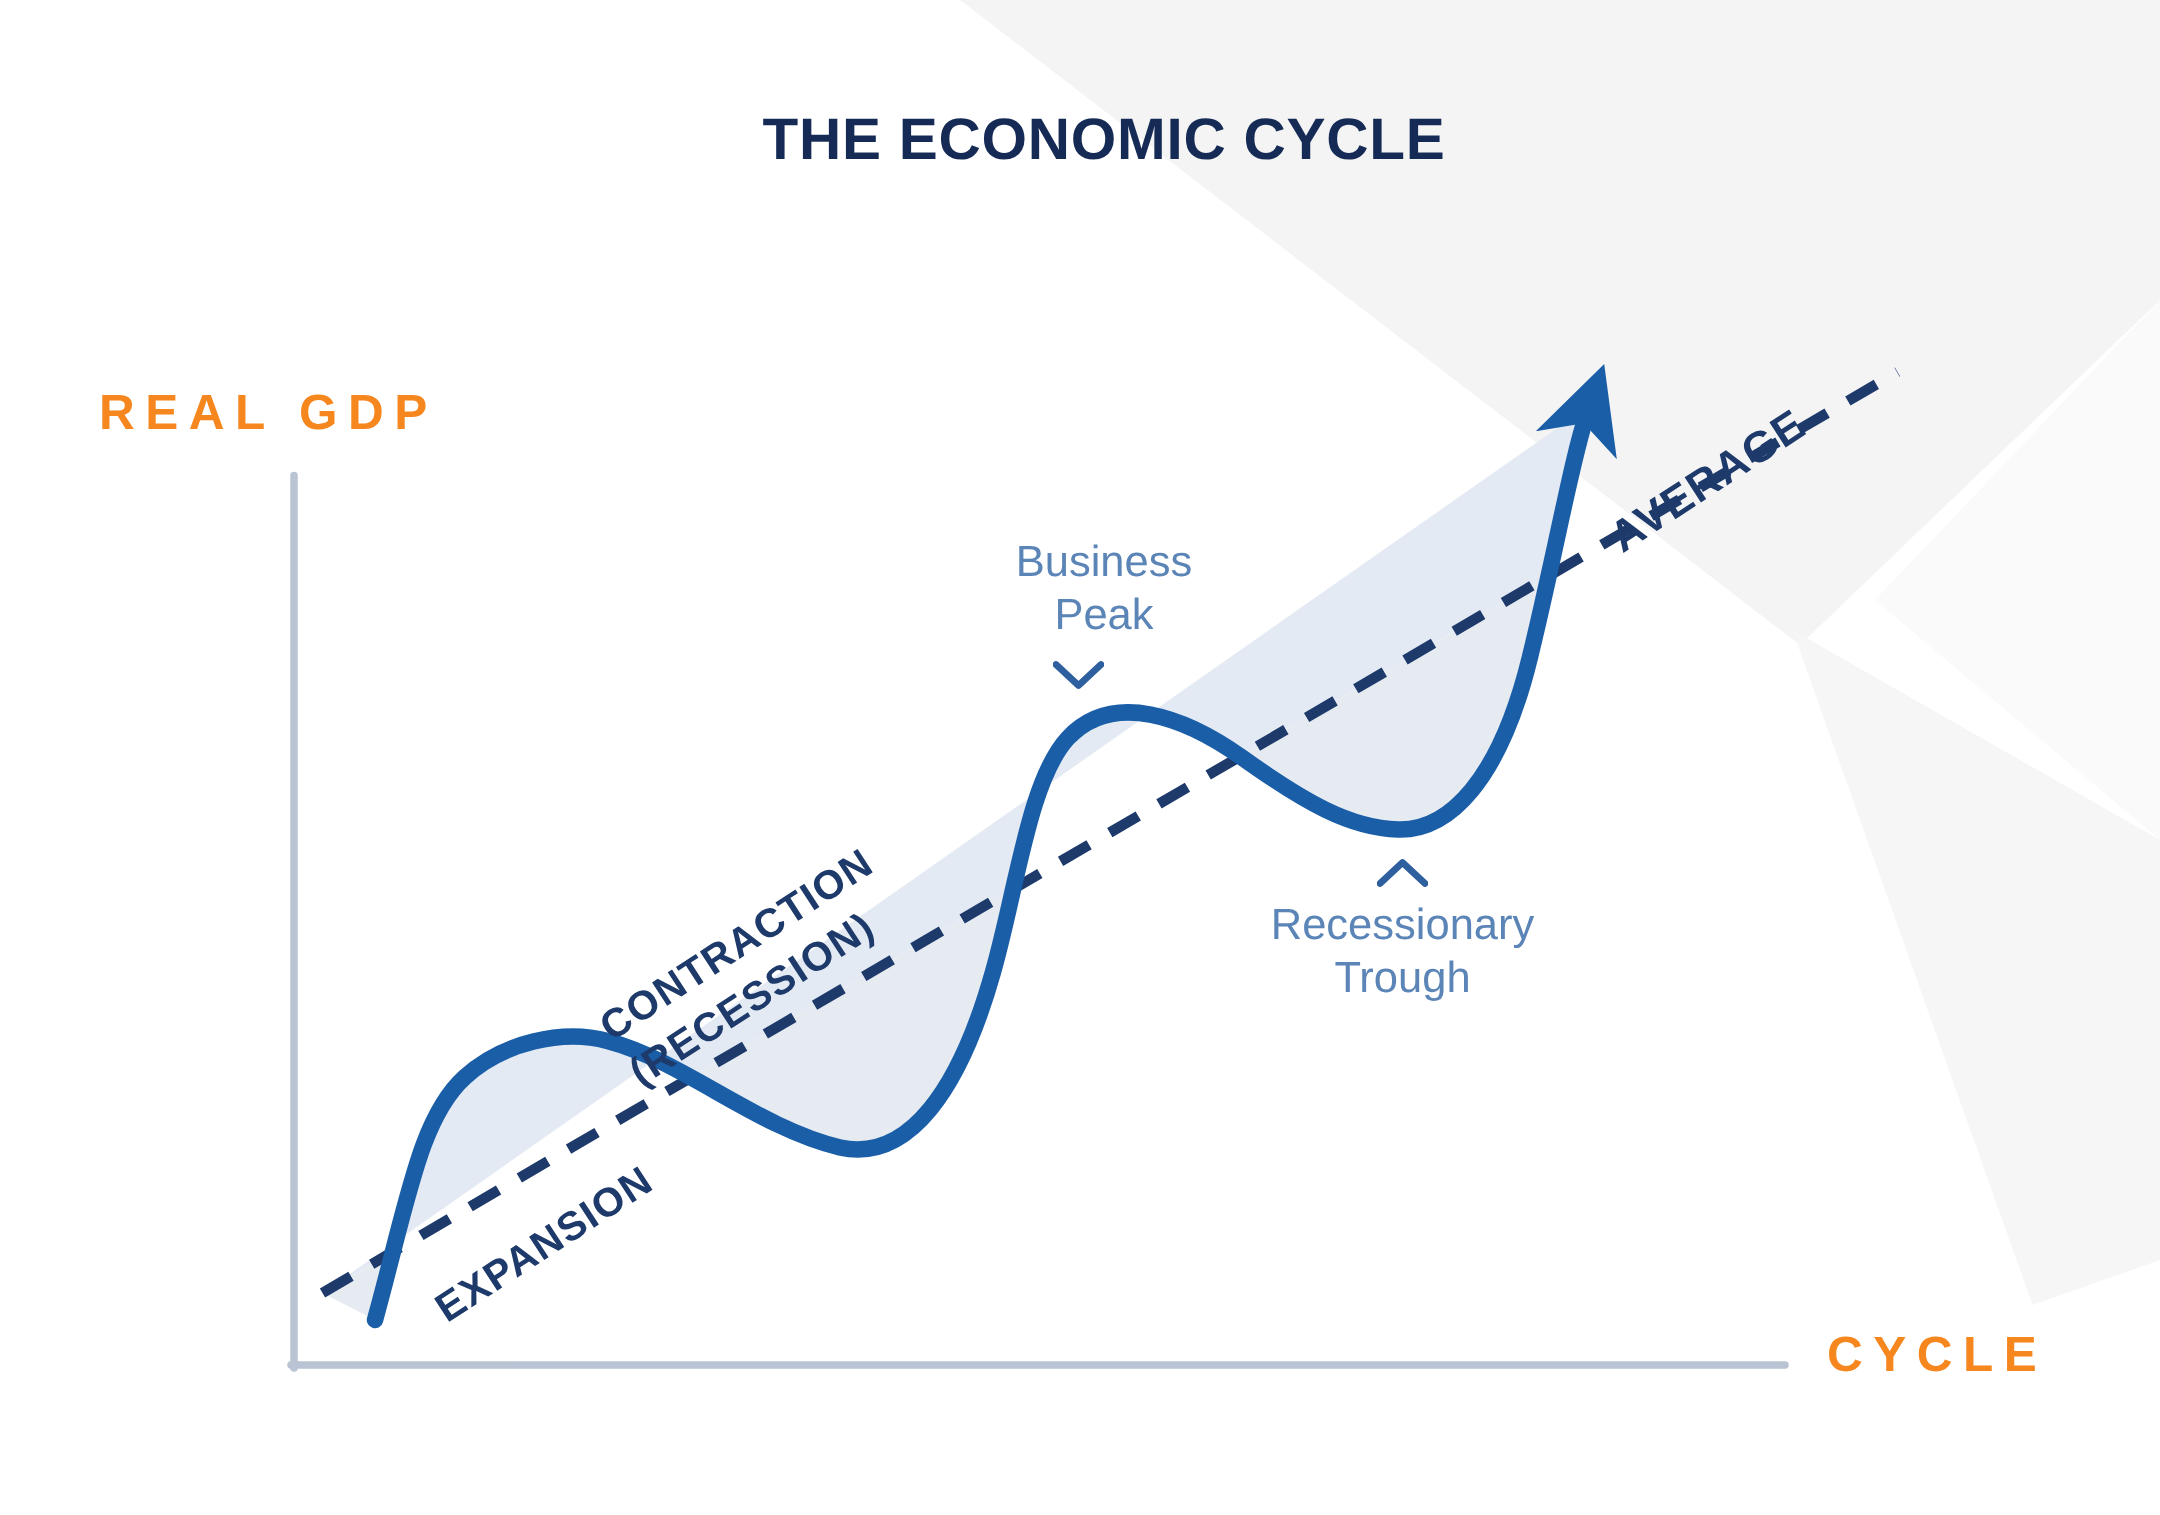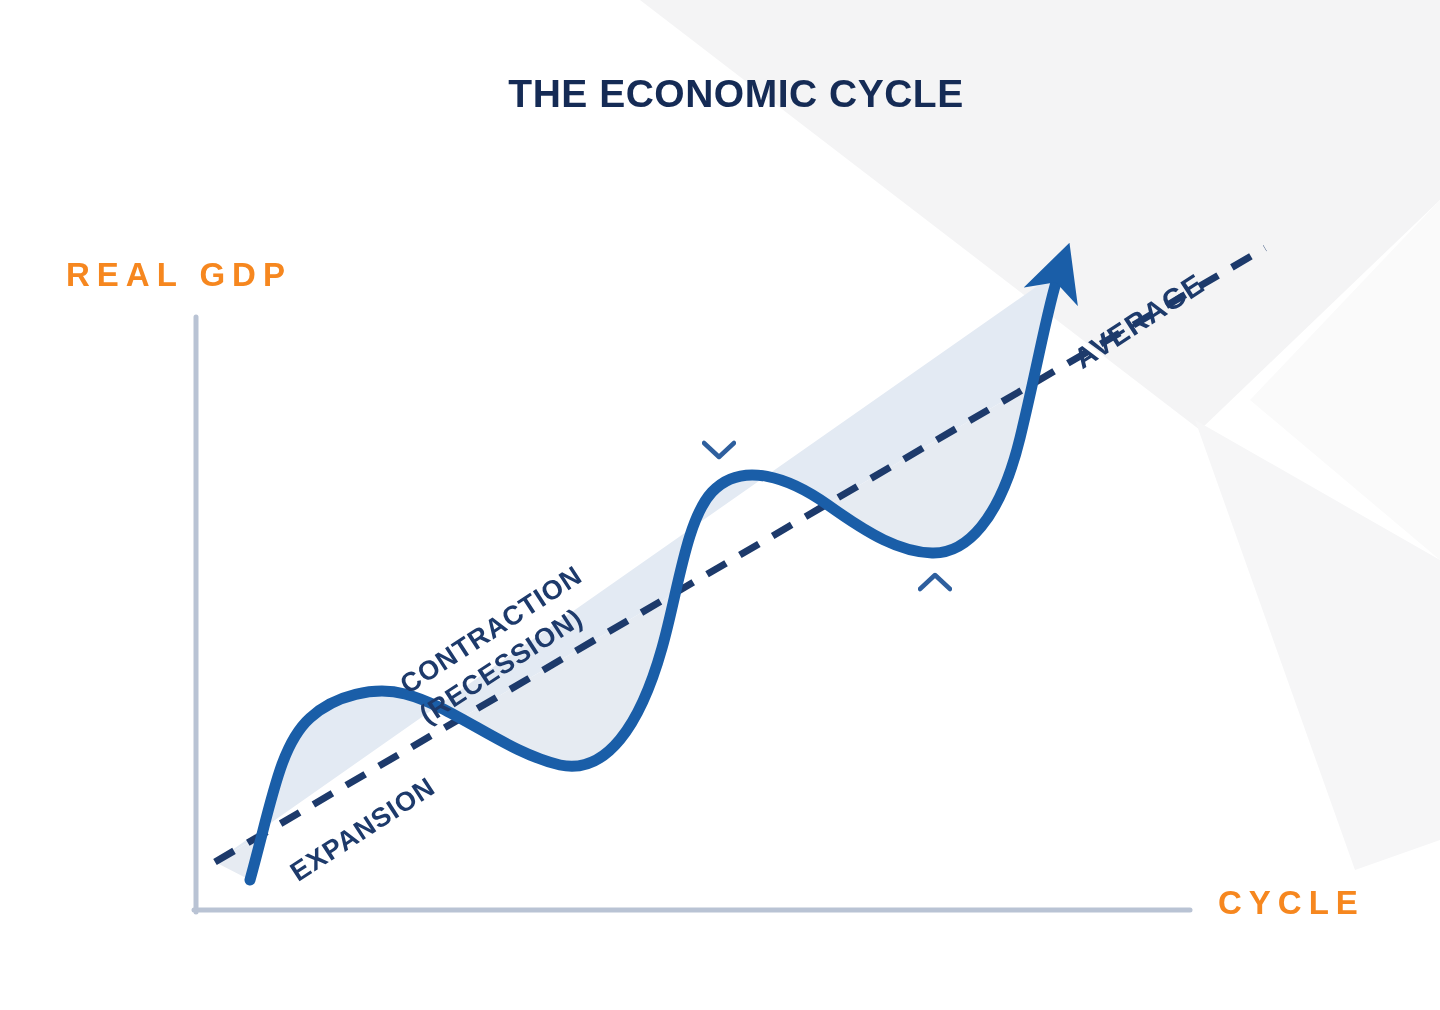--- a/index.html
+++ b/index.html
@@ -175,26 +175,30 @@
              C870,535 900,552 932,553
              C966,554 1000,520 1020,438
              C1038,364 1048,305 1058,276" fill="none" stroke="#1a5ea8" stroke-width="11" stroke-linecap="round" stroke-linejoin="round" marker-end="url(#arrowhead)"></path>
   </svg>
 
   <div class="title">THE ECONOMIC CYCLE</div>
 
   <div class="axis-label" id="label-real-gdp">REAL GDP</div>
   <div class="axis-label" id="label-time">CYCLE</div>
 
+  <div class="annot" id="annot-business-peak">Business
+Peak</div>
   <svg class="chev" id="chev-peak" viewBox="0 0 34 20" xmlns="http://www.w3.org/2000/svg">
     <path d="M2,3 L17,17 L32,3" fill="none" stroke="#2e5f9e" stroke-width="4.5" stroke-linecap="round" stroke-linejoin="round"></path>
   </svg>
 
   <svg class="chev" id="chev-trough" viewBox="0 0 34 20" xmlns="http://www.w3.org/2000/svg">
     <path d="M2,17 L17,3 L32,17" fill="none" stroke="#2e5f9e" stroke-width="4.5" stroke-linecap="round" stroke-linejoin="round"></path>
   </svg>
+  <div class="annot" id="annot-recessionary-trough">Recessionary
+Trough</div>
 
   <div class="rot-label" id="label-expansion">EXPANSION</div>
   <div class="rot-label" id="label-contraction">CONTRACTION
 (RECESSION)</div>
   <div class="rot-label" id="label-average">AVERAGE</div>
 
 </div>
 
 </body></html>

